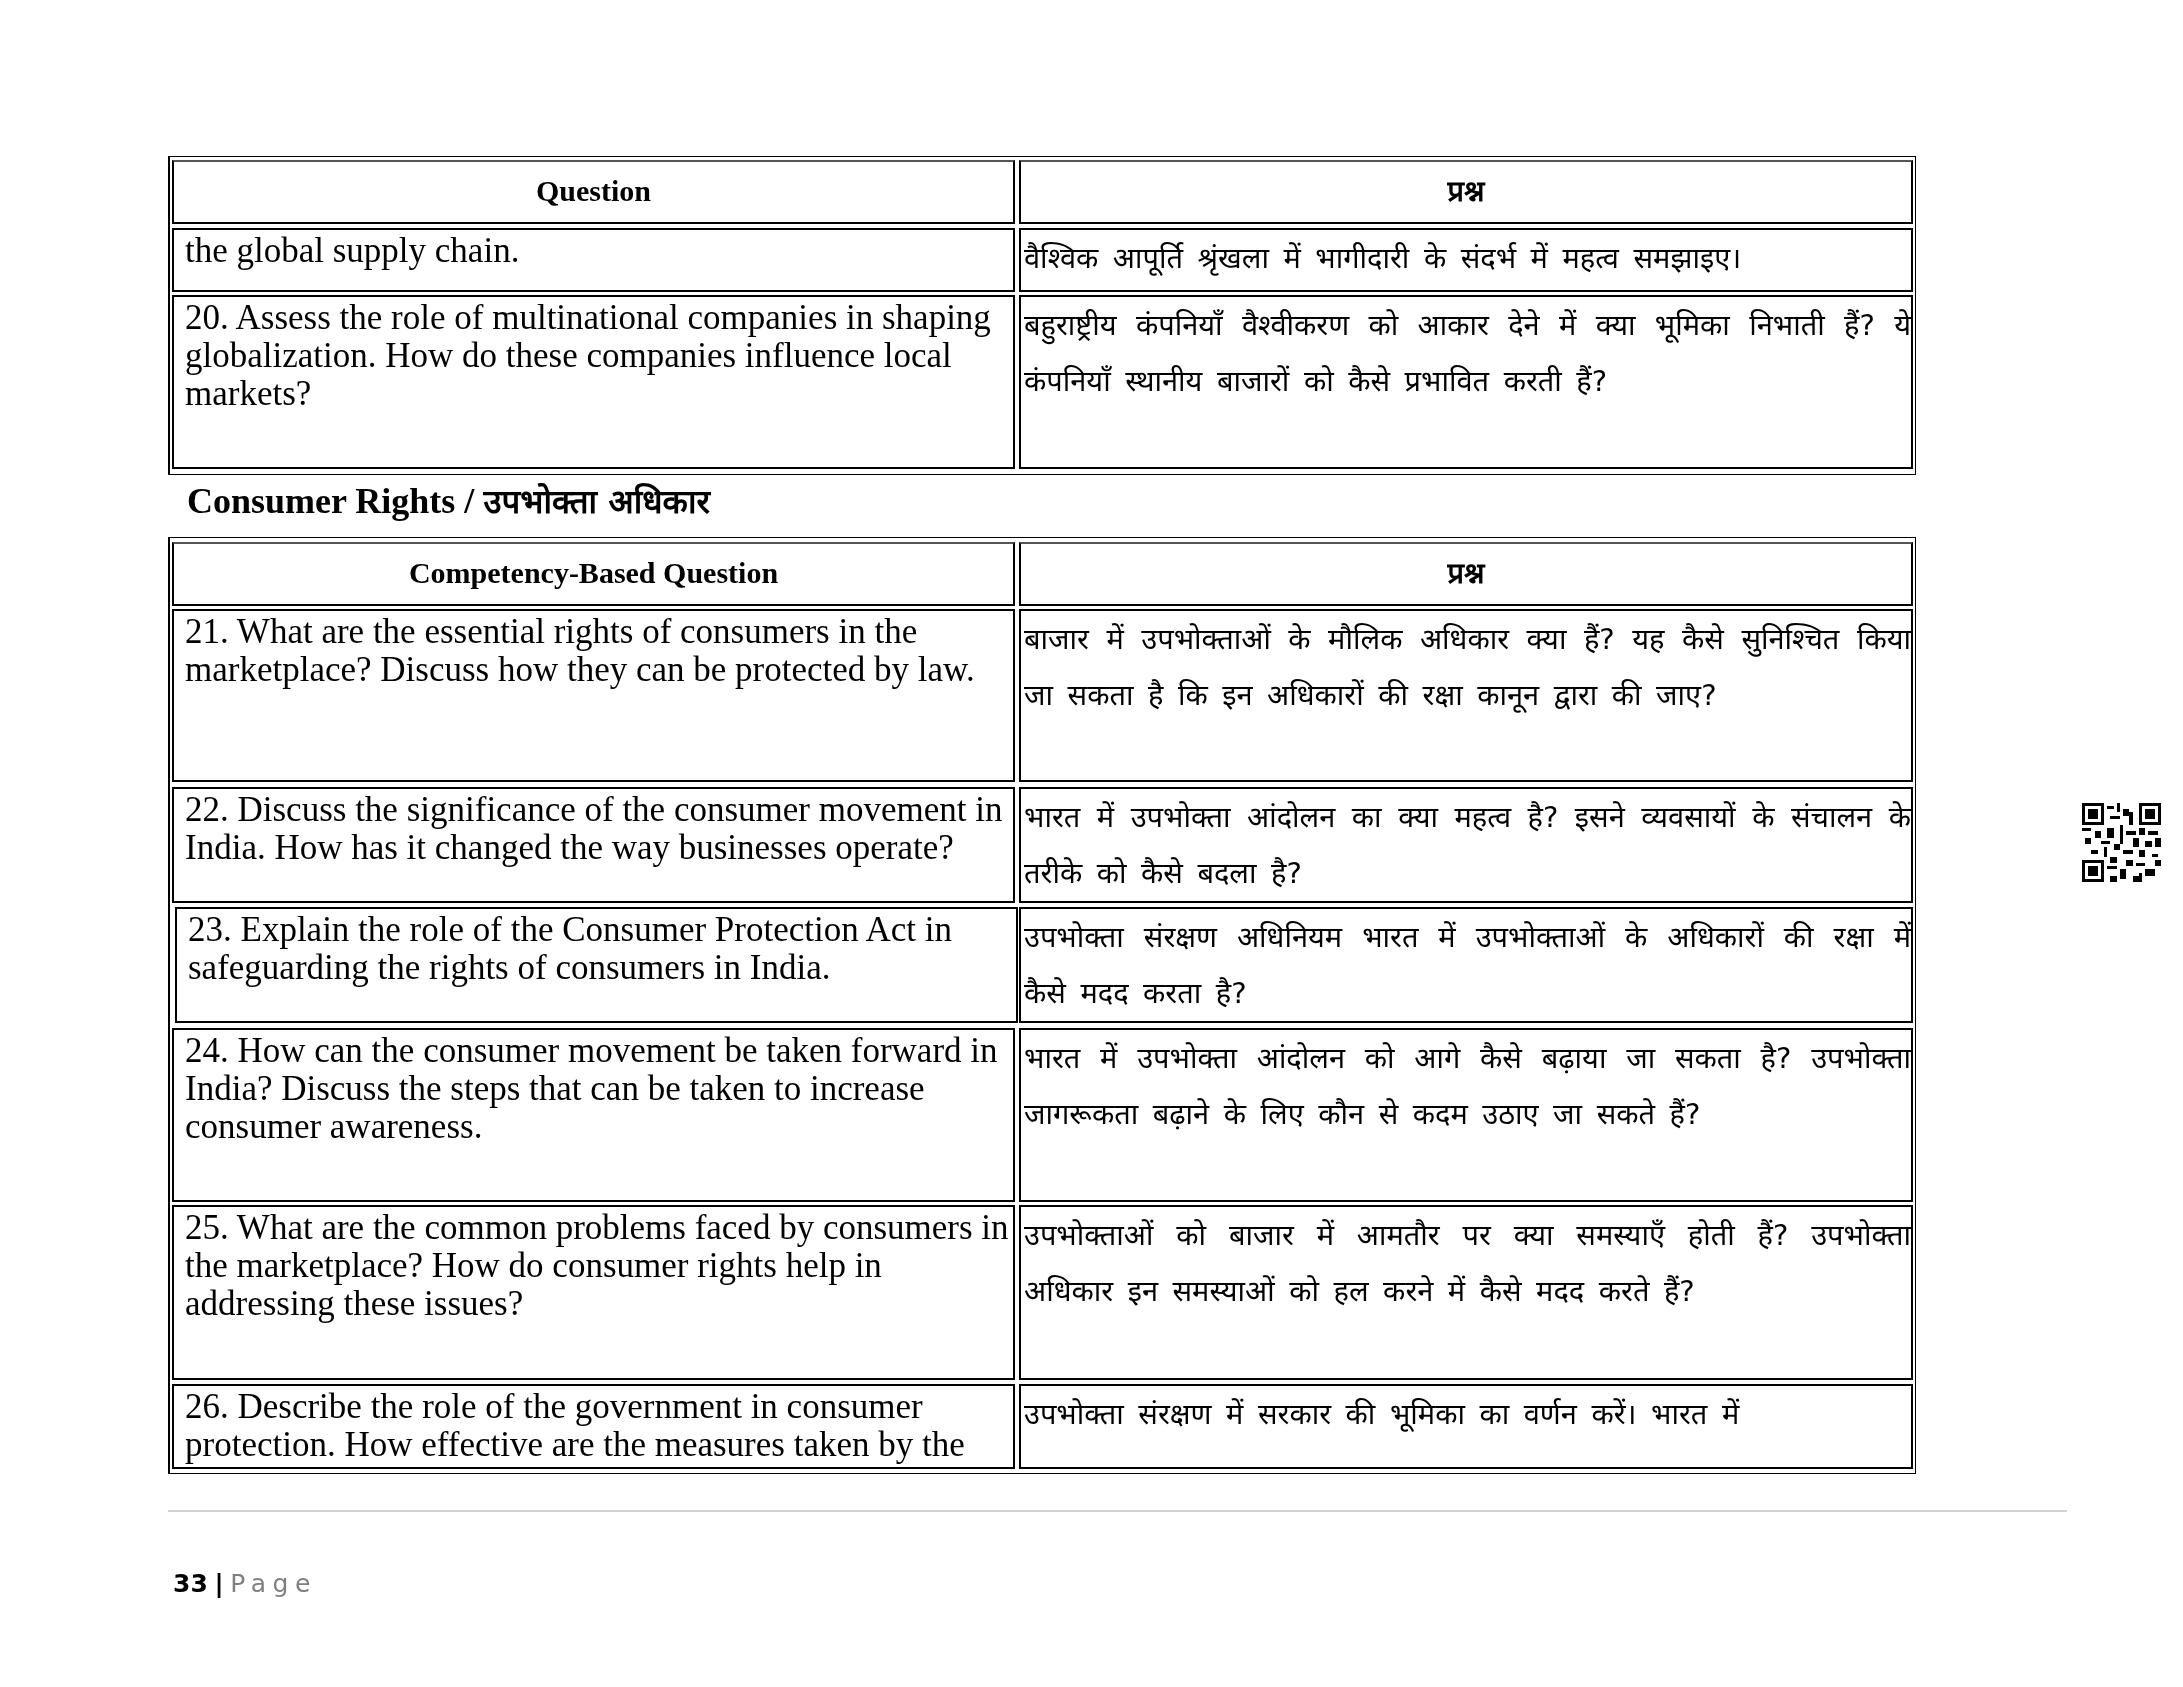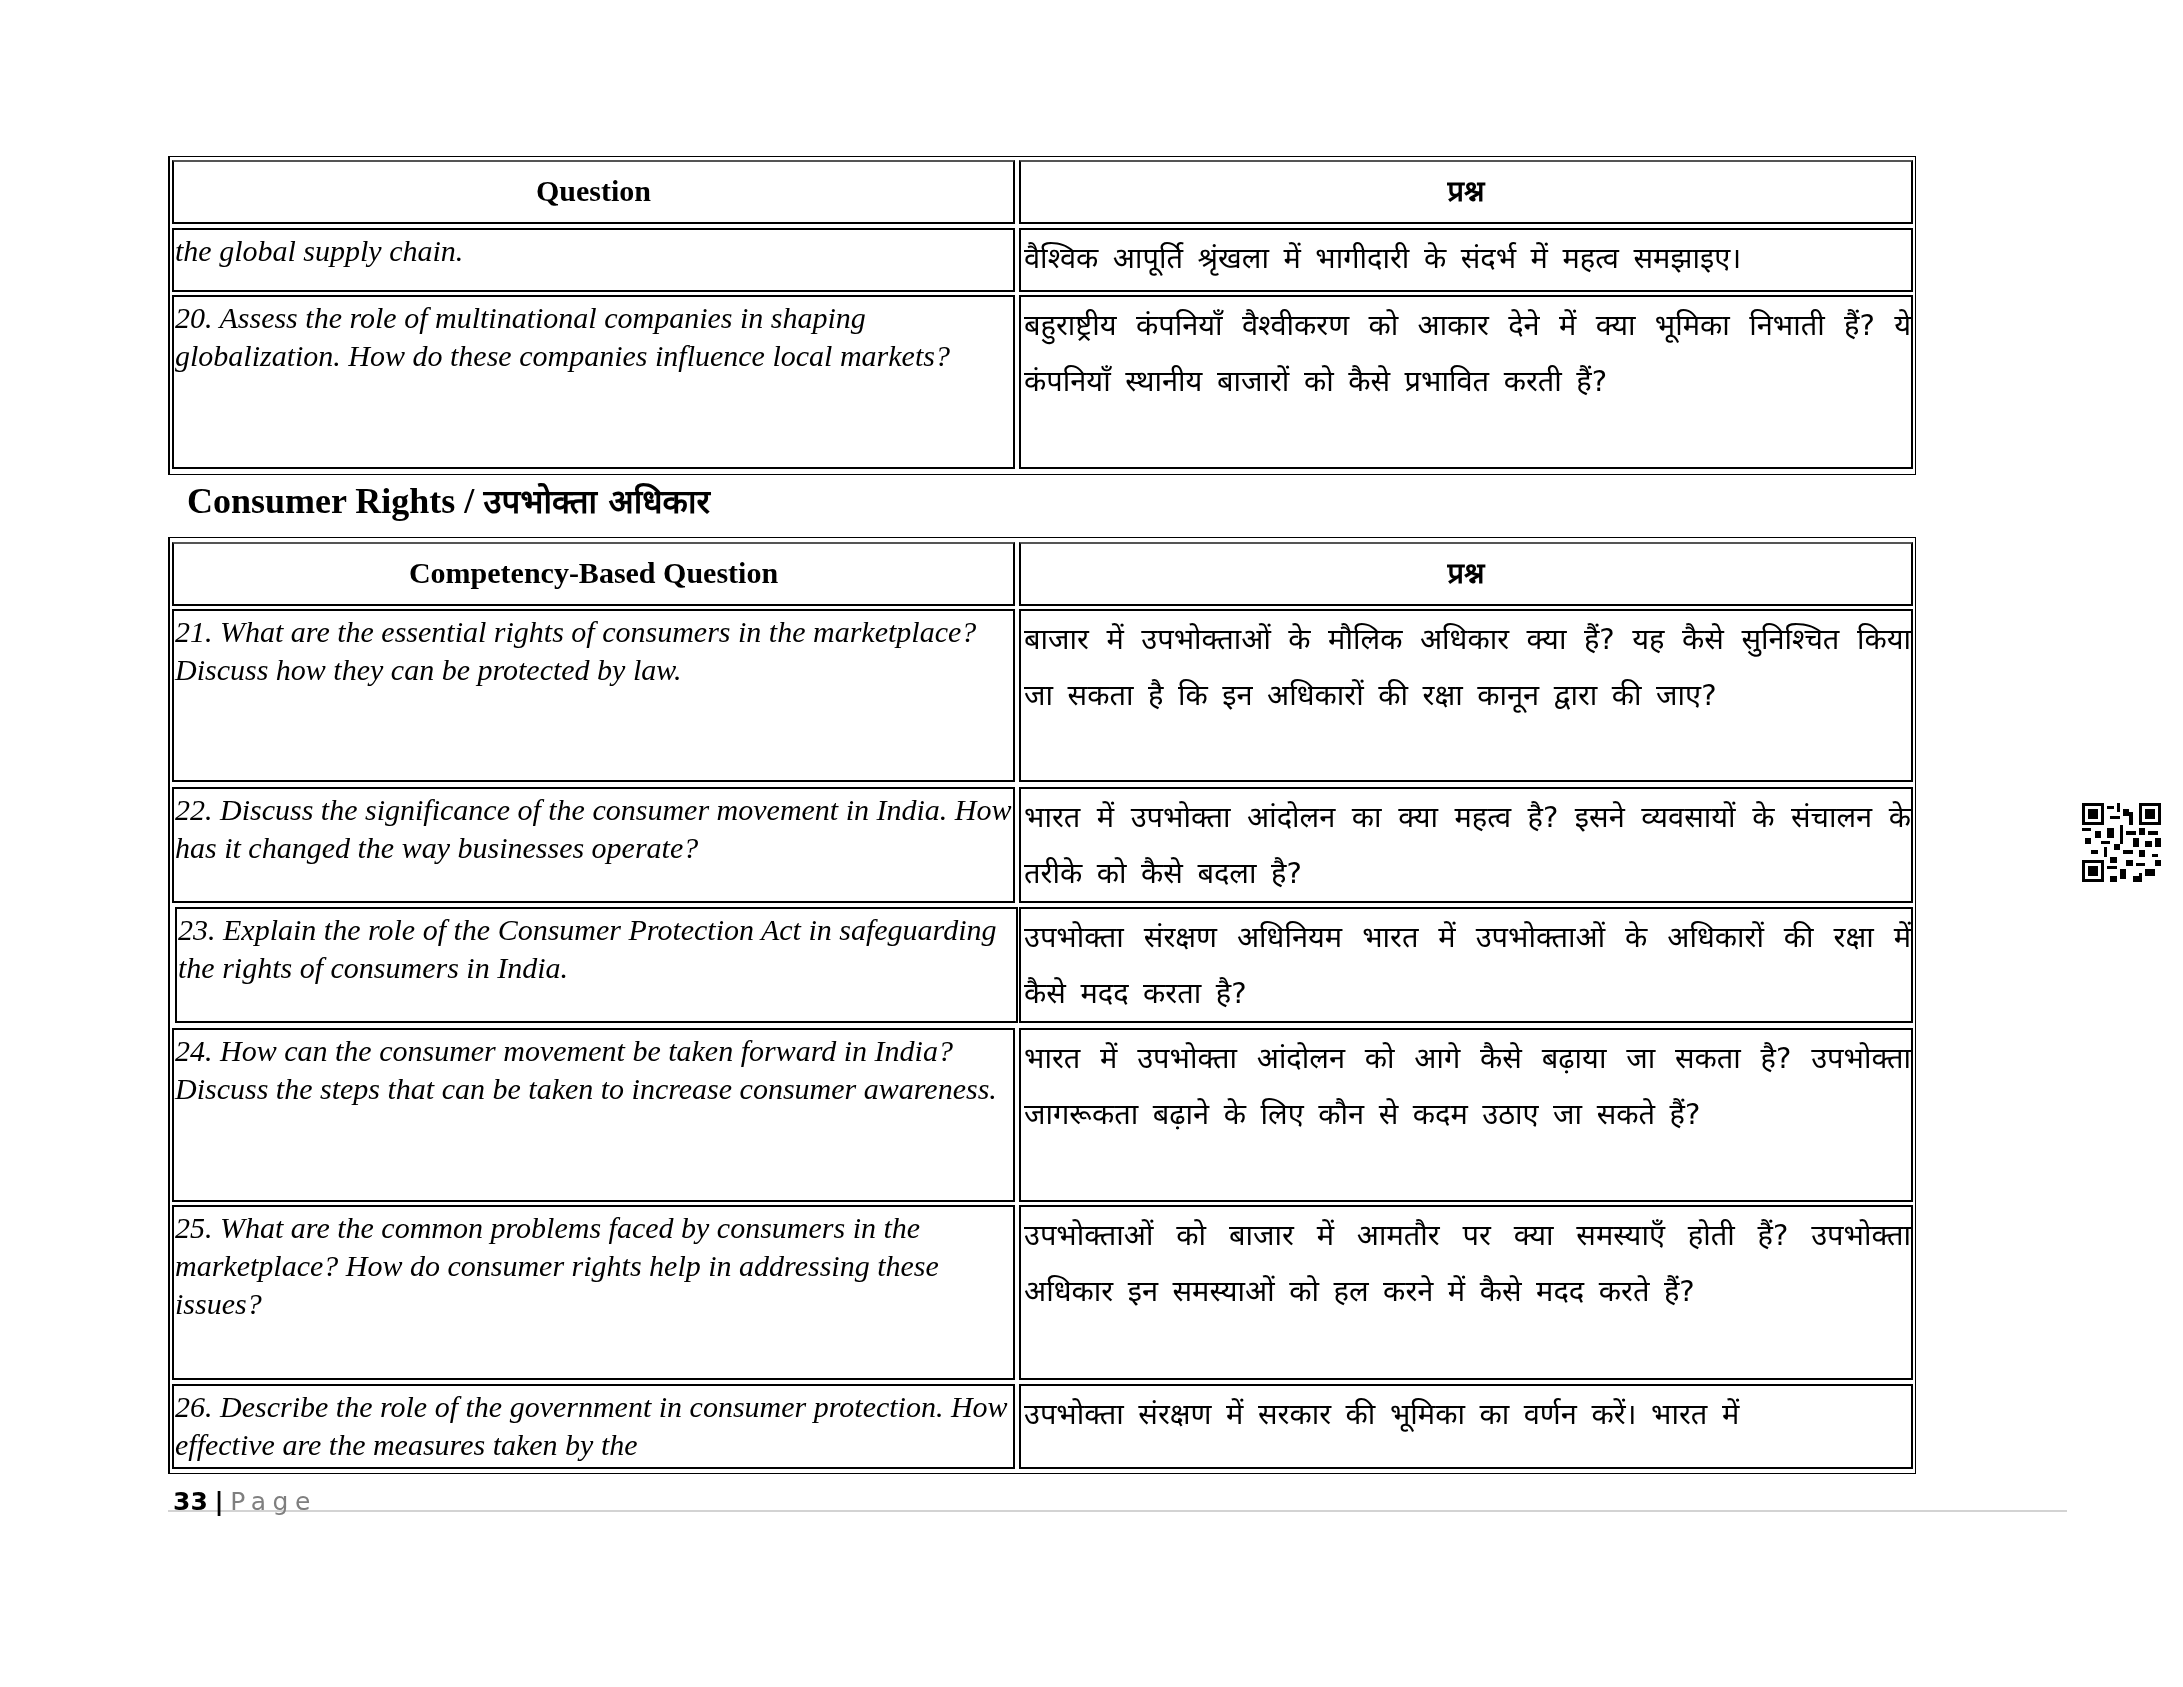--- a/index.html
+++ b/index.html
@@ -2,28 +2,28 @@
 <html style="font-size:10.6px"><head>
 <meta charset="utf-8">
 <style>
   html, body { margin:0; padding:0; background:#ffffff; }
   body { width:2183px; height:1687px; position:relative; overflow:hidden; color:#000; }
   .tbl { position:absolute; left:168px; width:1748px; border:1.3px solid #000; border-left-width:2.6px; box-sizing:border-box; }
   .tbl1 { top:156px; height:319px; }
   .tbl2 { top:537px; height:937px; }
   .cell { position:absolute; border:2px solid #000; box-sizing:border-box; background:#fff; overflow:hidden; }
   .cell.hd { border-top-color:#555; }
-  .en { font-family:"Liberation Serif", "DejaVu Serif", serif; font-size:30px; line-height:38px; padding:2px 0 0 1px;font-style:italic; }
+  .en { font-family:"Liberation Serif", "DejaVu Serif", serif; font-size:35px; line-height:38px; padding:2px 0 0 11px; }
   .hi { font-family:"DejaVu Sans", "Liberation Sans", sans-serif; font-size:29px; line-height:56px; padding:0 0 0 3px; text-align:justify; word-spacing:5.3px; }
   .head-en { font-family:"Liberation Serif", serif; font-weight:bold; font-size:30px; text-align:center; line-height:58px; }
   .head-hi { font-family:"DejaVu Sans", sans-serif; font-weight:bold; font-size:29px; text-align:center; line-height:58px; }
   .section-title { position:absolute; left:187px; top:482px; font-family:"Liberation Serif", serif; font-weight:bold; font-size:36px; line-height:38px; white-space:nowrap; }
   .section-title .hi-part { font-family:"DejaVu Sans", sans-serif; font-size:33px; }
   .footer-rule { position:absolute; left:168px; top:1510px; width:1899px; height:2px; background:#d3d3d3; }
-  .footer { position:absolute; left:173px; top:1484px; font-family:"DejaVu Sans", "Liberation Sans", sans-serif; font-size:25px; line-height:36px; white-space:nowrap; }
+  .footer { position:absolute; left:173px; top:1566px; font-family:"DejaVu Sans", "Liberation Sans", sans-serif; font-size:25px; line-height:36px; white-space:nowrap; }
   .footer .num { font-weight:bold; color:#000; }
   .footer .sep { font-weight:bold; color:#000; margin:0 6.6px; }
   .footer .pg { color:#7f7f7f; letter-spacing:6.6px; }
   .qr { position:absolute; left:2082px; top:802px; width:79px; height:81px; }
 </style>
 </head>
 <body>
 
 <div class="tbl tbl1">
   <div class="cell hd head-en" style="left:2px; top:3.3px; width:843px; height:64px;">Question</div>

